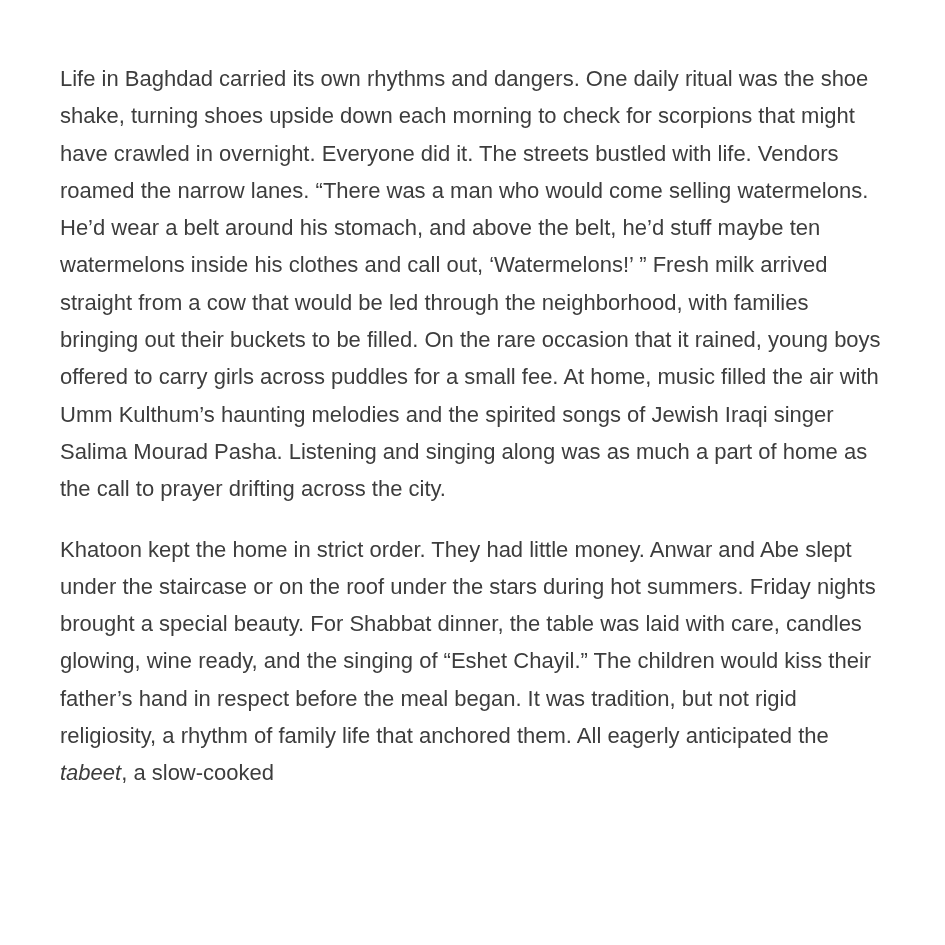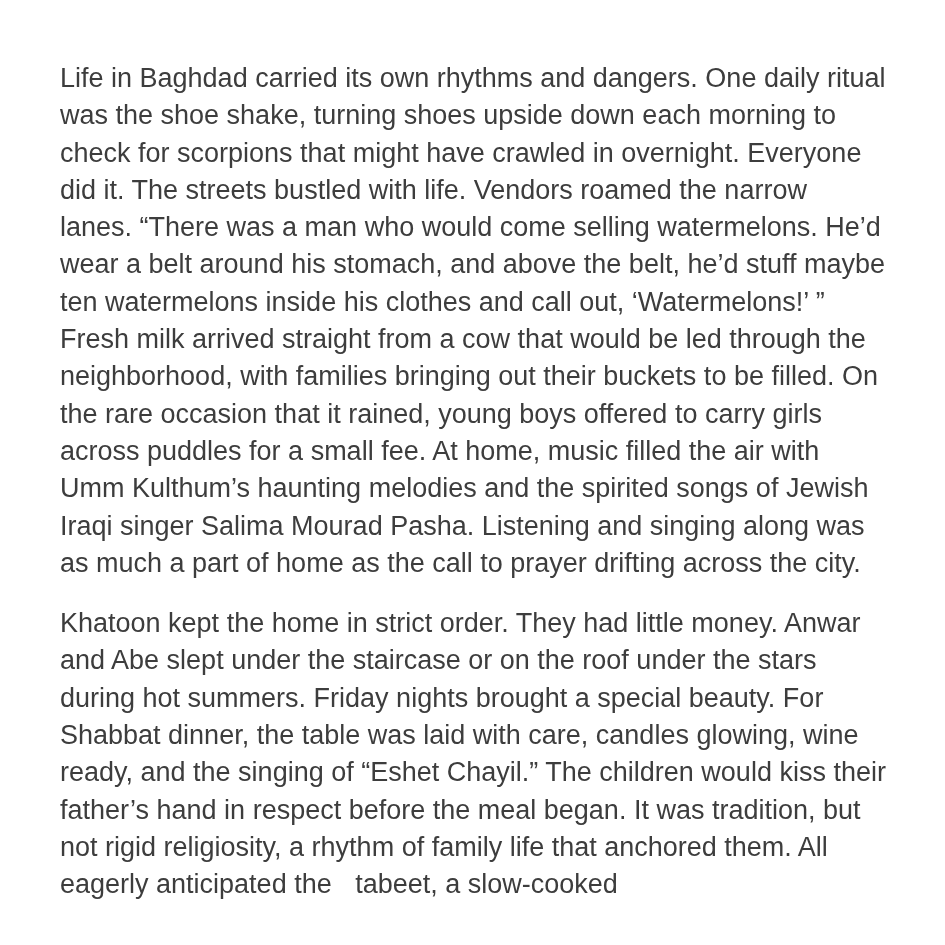--- a/index.html
+++ b/index.html
@@ -14,33 +14,33 @@
     background: #ffffff;
     overflow: hidden;
     font-family: "Liberation Sans", sans-serif;
   }
   .text-block {
     position: absolute;
     left: 60px;
     top: 60px;
     width: 826px;
     color: #3d3d3d;
-    font-size: 27px;
+    font-size: 22px;
     line-height: 37.3px;
     text-align: left;
   }
   .paragraph {
     margin: 0 0 20px 0;
     padding: 0;
   }
   .paragraph + .paragraph {
     margin-top: 23px;
   }
   .italic {
-    margin-left: 16px;
+    font-style: italic;
   }
 </style>
 </head>
 <body>
 
 <div class="page">
   <div class="text-block">
     <p class="paragraph">Life in Baghdad carried its own rhythms and dangers. One daily ritual was the shoe shake, turning shoes upside down each morning to check for scorpions that might have crawled in overnight. Everyone did it. The streets bustled with life. Vendors roamed the narrow lanes. “There was a man who would come selling watermelons. He’d wear a belt around his stomach, and above the belt, he’d stuff maybe ten watermelons inside his clothes and call out, ‘Watermelons!’ ” Fresh milk arrived straight from a cow that would be led through the neighborhood, with families bringing out their buckets to be filled. On the rare occasion that it rained, young boys offered to carry girls across puddles for a small fee. At home, music filled the air with Umm Kulthum’s haunting melodies and the spirited songs of Jewish Iraqi singer Salima Mourad Pasha. Listening and singing along was as much a part of home as the call to prayer drifting across the city.</p>
     <p class="paragraph"><span>Khatoon kept the home in strict order. They had little money. Anwar and Abe slept under the staircase or on the roof under the stars during hot summers. Friday nights brought a special beauty. For Shabbat dinner, the table was laid with care, candles glowing, wine ready, and the singing of “Eshet Chayil.” The children would kiss their father’s hand in respect before the meal began. It was tradition, but not rigid religiosity, a rhythm of family life that anchored them. All eagerly anticipated the </span><span class="italic">tabeet</span><span>, a slow-cooked</span></p>
   </div>

